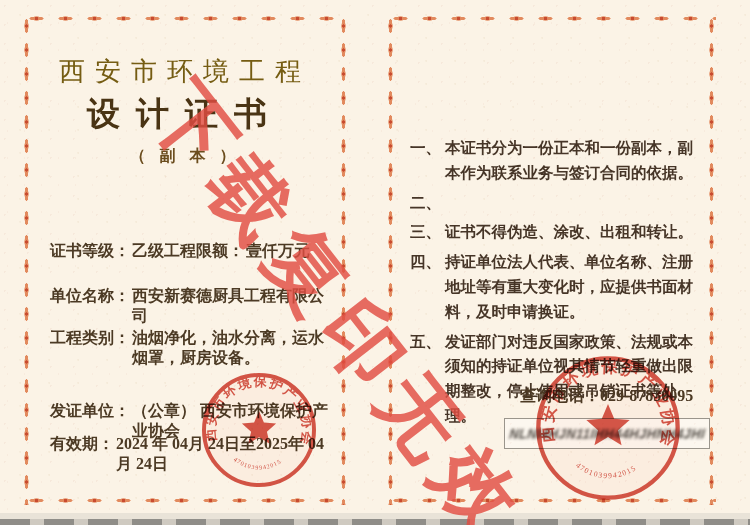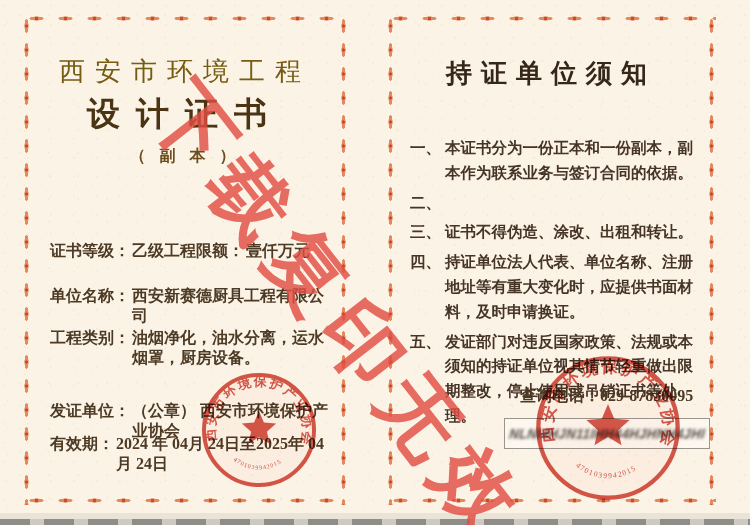--- a/index.html
+++ b/index.html
@@ -136,21 +136,20 @@
       <span class="fvalue">2024 年 04月 24日至2025年 04月 24日</span>
     </div>
   </div>
 
   <div class="page right">
     <div class="chain chain-h chain-top"></div>
     <div class="chain chain-h chain-bottom"></div>
     <div class="chain chain-v chain-left"></div>
     <div class="chain chain-v chain-right"></div>
 
-    <div class="t-center rtitle">持证单位须知</div>
 
     <div class="notices">
       <div class="notice">
         <span class="nnum">一、</span>
         <span class="ntxt">本证书分为一份正本和一份副本，副本作为联系业务与签订合同的依据。</span>
       </div>
       <div class="notice">
         <span class="nnum">二、</span>
       </div>
       <div class="notice">

